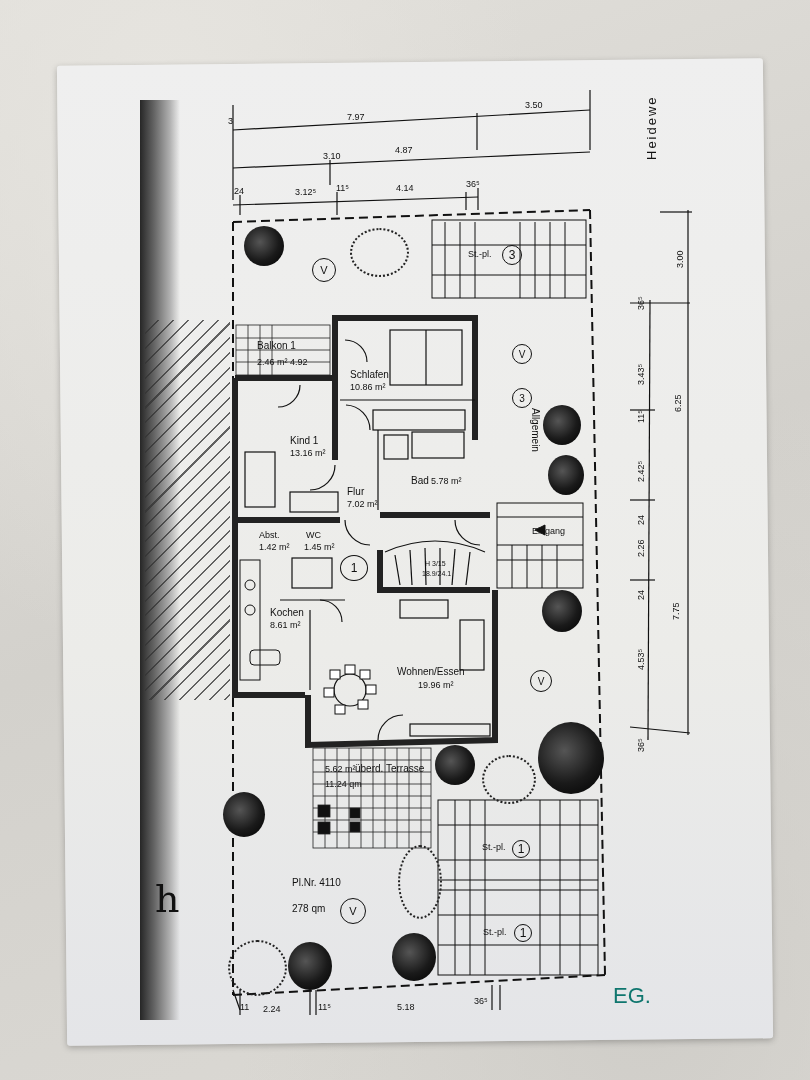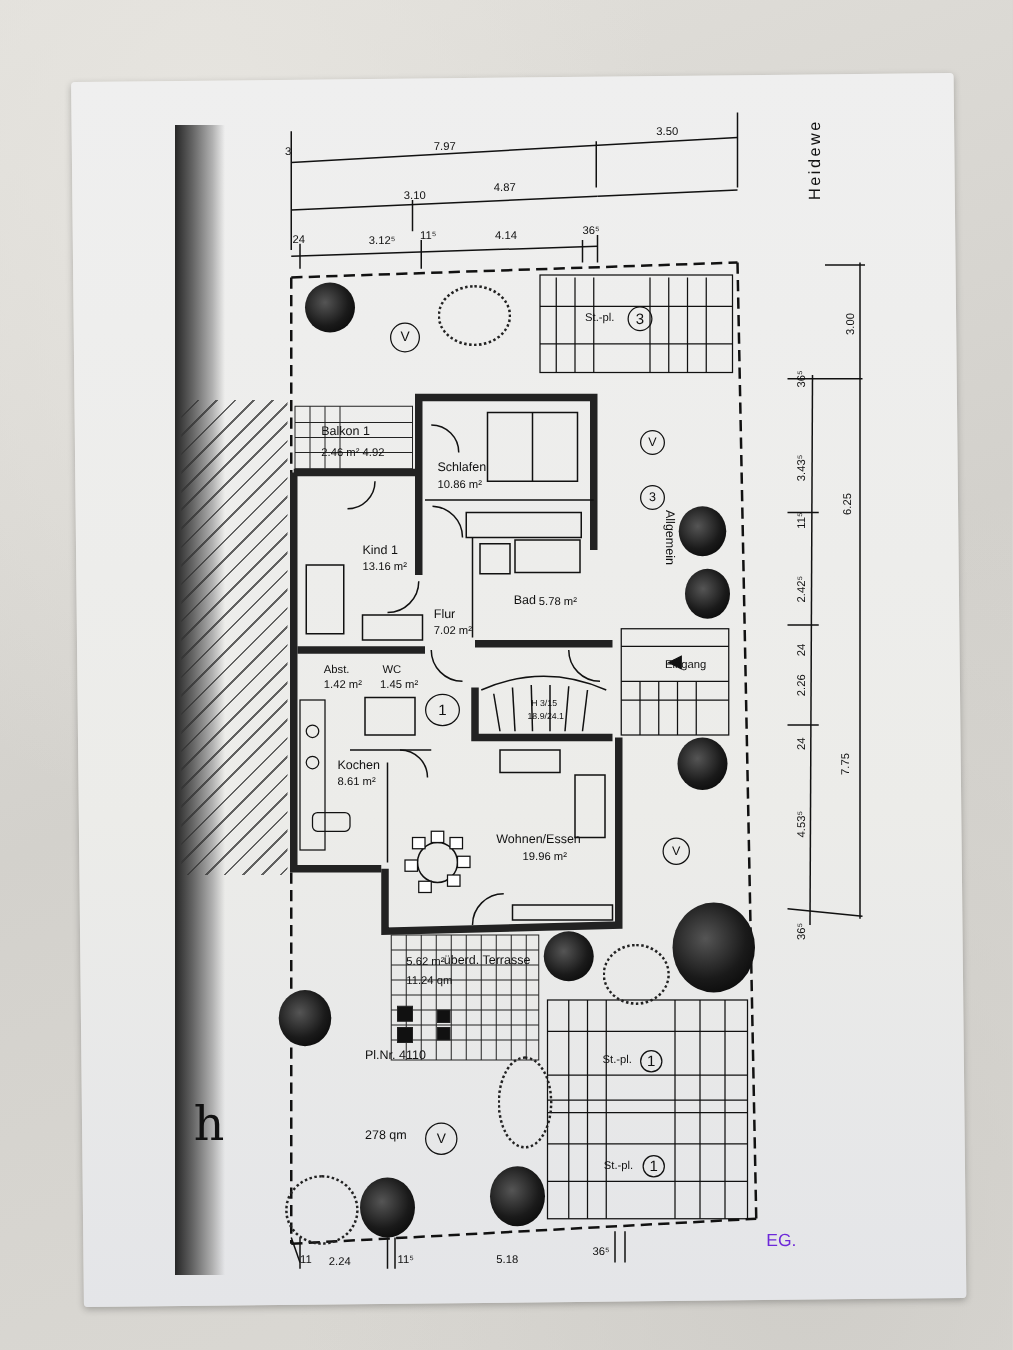--- a/index.html
+++ b/index.html
@@ -295,31 +295,31 @@
 
 <span class="lbl sm" style="left:532px;top:527px;">Eingang</span>
 
 <span class="lbl sm" style="left:468px;top:250px;">St.-pl.</span>
 <div class="circ" style="left:502px;top:245px;width:18px;height:18px;">3</div>
 <span class="lbl sm" style="left:482px;top:843px;">St.-pl.</span>
 <div class="circ" style="left:512px;top:840px;width:16px;height:16px;">1</div>
 <span class="lbl sm" style="left:483px;top:928px;">St.-pl.</span>
 <div class="circ" style="left:514px;top:924px;width:16px;height:16px;">1</div>
 
-<span class="lbl md" style="left:292px;top:840px;">Pl.Nr. 4110</span>
+<span class="lbl md" style="left:292px;top:878px;">Pl.Nr. 4110</span>
 <span class="lbl md" style="left:292px;top:904px;">278 qm</span>
 
 <div class="circ" style="left:312px;top:258px;width:22px;height:22px;font-size:11px;">V</div>
 <div class="circ" style="left:512px;top:344px;width:18px;height:18px;font-size:10px;">V</div>
 <div class="circ" style="left:512px;top:388px;width:18px;height:18px;font-size:10px;">3</div>
 <span class="lbl vert" style="left:540px;top:408px;font-size:10px;transform:rotate(90deg);">Allgemein</span>
 <div class="circ" style="left:530px;top:670px;width:20px;height:20px;font-size:10px;">V</div>
 <div class="circ" style="left:340px;top:898px;width:24px;height:24px;font-size:11px;">V</div>
 
 <span class="lbl" style="left:155px;top:880px;font-size:38px;font-family:'DejaVu Serif',serif;">h</span>
 
 <span class="lbl sm" style="left:240px;top:1003px;">11</span>
 <span class="lbl sm" style="left:263px;top:1005px;">2.24</span>
 <span class="lbl sm" style="left:318px;top:1003px;">11⁵</span>
 <span class="lbl sm" style="left:397px;top:1003px;">5.18</span>
 <span class="lbl sm" style="left:474px;top:997px;">36⁵</span>
 
-<span class="lbl" style="left:613px;top:985px;font-size:14px;color:#6d28d9;">EG.</span>
+<span class="lbl" style="left:613px;top:985px;font-size:22px;color:#0f766e;">EG.</span>
 
 </body></html>

